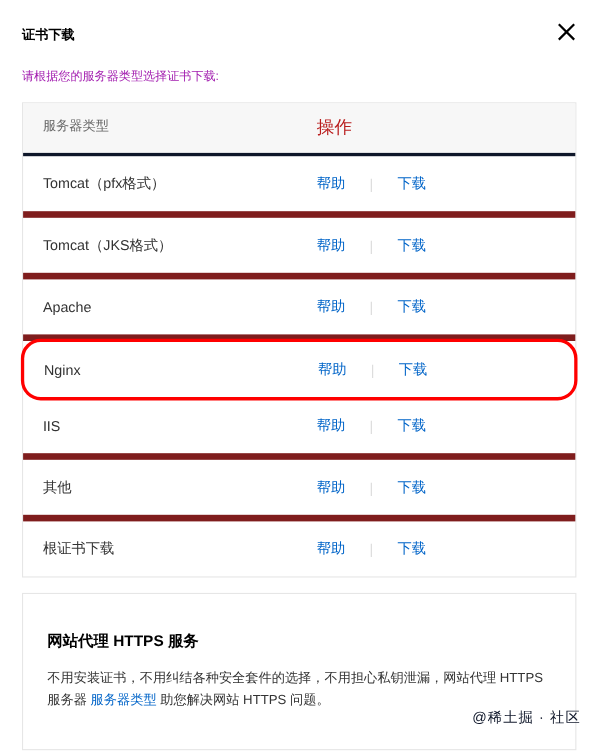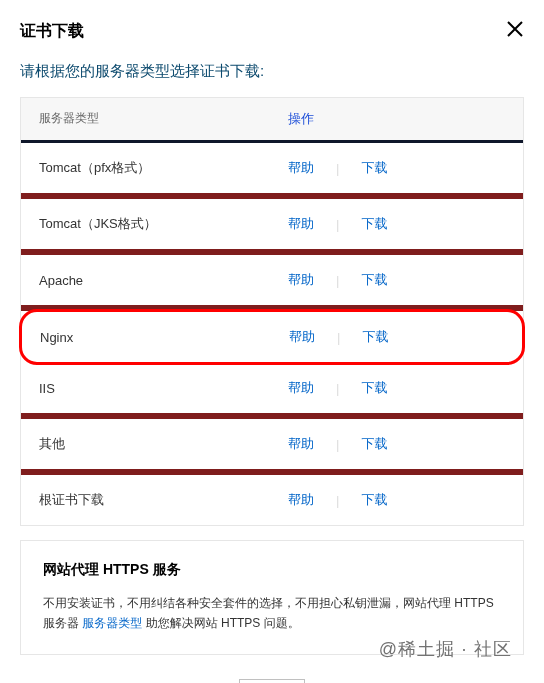--- a/index.html
+++ b/index.html
@@ -17,52 +17,52 @@
       position: relative;
       padding: 20px;
     }
     .header {
       display: flex;
       justify-content: space-between;
       align-items: center;
       margin-bottom: 20px;
     }
     .title {
-      font-size: 16px;
+      font-size: 12px;
       font-weight: bold;
       color: #000;
     }
     .close-icon {
       font-size: 22px;
       color: #000;
       cursor: pointer;
       line-height: 1;
     }
     .subtitle {
-      font-size: 15px;
-      color: #0c4a6e;
+      font-size: 11px;
+      color: #a21caf;
       margin-bottom: 16px;
     }
     .table-container {
       border: 1px solid #e6e6e6;
     }
     .table-header {
       display: flex;
       background: #f7f7f7;
       border-bottom: 3px solid #0f172a;
     }
     .table-header .col-type {
       padding: 12px 18px;
       font-size: 12px;
       color: #666;
     }
     .table-header .col-action {
       padding: 12px 18px;
-      font-size: 13px;
-      color: #1d4ed8;
+      font-size: 16px;
+      color: #b91c1c;
     }
     .col-type {
       flex: 0 0 249px;
     }
     .col-action {
       flex: 1;
     }
     .table-row {
       display: flex;
       border-bottom: 6px solid #7f1d1d;
@@ -93,21 +93,21 @@
     }
     .highlighted-row {
       border: 3px solid #ff0000;
       border-radius: 18px;
       margin: -2px -2px;
       position: relative;
     }
     .info-box {
       border: 1px solid #e6e6e6;
       margin-top: 14px;
-      padding: 20px 22px;
+      padding: 34px 22px;
     }
     .info-title {
       font-size: 14px;
       font-weight: bold;
       color: #000;
       margin-bottom: 14px;
     }
     .info-text {
       font-size: 12px;
       color: #333;
@@ -126,23 +126,23 @@
       border: 1px solid #c0c0c0;
       padding: 8px 20px;
       font-size: 12px;
       color: #333;
       background: #fff;
       cursor: pointer;
     }
     .watermark {
       position: absolute;
       bottom: 22px;
-      right: 32px;
-      font-size: 18px;
-      color: #737373;
+      right: 16px;
+      font-size: 13px;
+      color: #0f172a;
       letter-spacing: 1px;
     }
   </style>
 </head>
 <body>
 
 <div class="header">
   <div class="title">证书下载</div>
   <div class="close-icon">
     <svg width="18" height="18" viewBox="0 0 18 18">

